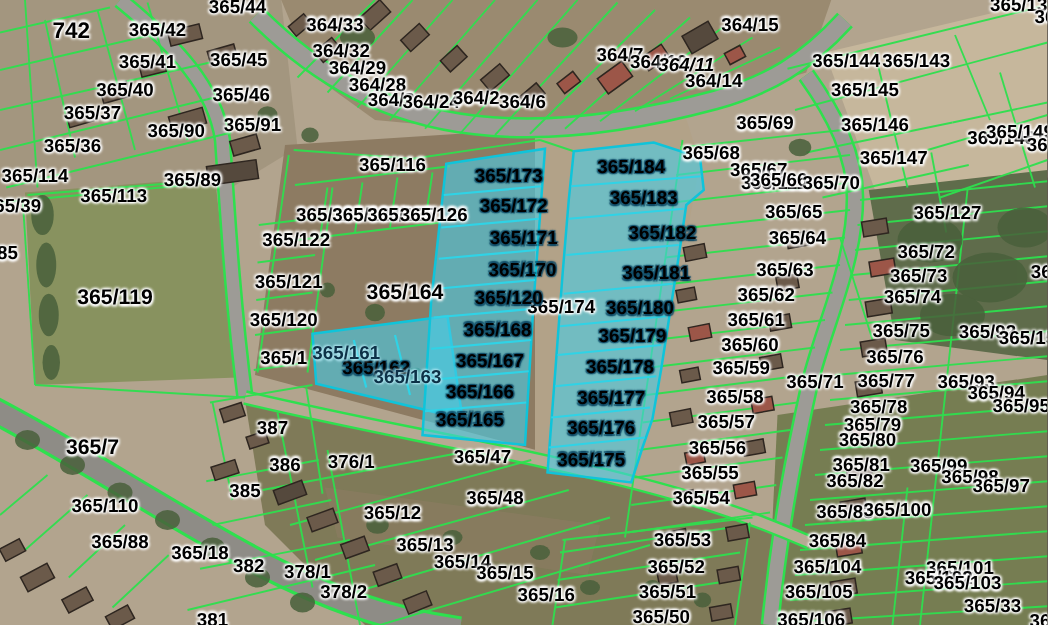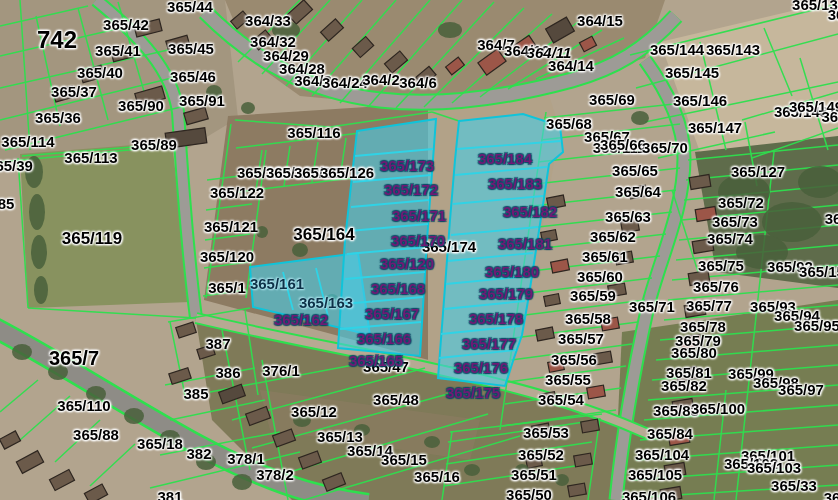--- a/index.html
+++ b/index.html
@@ -4,23 +4,23 @@
 <style>
   html,body{margin:0;padding:0;background:#222;}
   .viewport{position:relative;width:838px;height:500px;overflow:hidden;
     background:#b2a48e;font-family:"Liberation Sans",sans-serif;}
   .viewport svg{position:absolute;left:0;top:0;}
   .labels{position:absolute;left:0;top:0;width:838px;height:500px;}
   .lbl{position:absolute;transform:translate(-50%,-50%);font-weight:bold;
     font-size:15px;line-height:1;white-space:nowrap;}
   .lbl.b{color:#000;
     text-shadow:-1px -1px 2px #fff,1px -1px 2px #fff,-1px 1px 2px #fff,1px 1px 2px #fff,0 0 3px #fff;}
-  .lbl.c{color:#701a75;
+  .lbl.c{color:#000000;
     text-shadow:-1px -1px 1px rgba(10,70,100,.85),1px -1px 1px rgba(10,70,100,.85),
-      -1px 1px 1px rgba(10,70,100,.85),1px 1px 1px rgba(10,70,100,.85);margin-top:24px;}
+      -1px 1px 1px rgba(10,70,100,.85),1px 1px 1px rgba(10,70,100,.85);}
   .lbl.d{color:#0d3147;
     text-shadow:0 0 2px rgba(175,232,246,.95),1px 1px 2px rgba(190,240,250,.85),-1px -1px 2px rgba(190,240,250,.85);}
 </style>
 </head>
 <body>
 
 <div class="viewport">
   <svg width="838" height="500" viewBox="0 0 838 500">
 
     <g>
@@ -284,21 +284,21 @@
         <line x1="448" y1="261" x2="533" y2="253"></line>
           <line x1="446" y1="284" x2="529" y2="276"></line>
         <line x1="444" y1="309" x2="525" y2="301"></line>
           <line x1="441" y1="334" x2="520" y2="326"></line>
         <line x1="439" y1="358" x2="516" y2="350"></line>
       </g>
     </g>
   </svg>
 
   <div class="labels">
-      <div class="lbl b" style="left: 57px; top: 40px; font-size: 24px;">742</div>
+      <div class="lbl b" style="left: 57px; top: 24px; font-size: 18px;">742</div>
       <div class="lbl b" style="left: 126px; top: 24px; text-align: center;">365/42</div>
       <div class="lbl b" style="left: 190px; top: 6px;">365/44</div>
       <div class="lbl b" style="left: 268px; top: 20px;">364/33</div>
       <div class="lbl b" style="left: 118px; top: 50px;">365/41</div>
       <div class="lbl b" style="left: 191px; top: 48px;">365/45</div>
       <div class="lbl b" style="left: 273px; top: 41px;">364/32</div>
       <div class="lbl b" style="left: 286px; top: 55px;">364/29</div>
       <div class="lbl b" style="left: 302px; top: 68px;">364/28</div>
       <div class="lbl b" style="left: 313px; top: 80px;">364/3</div>
       <div class="lbl b" style="left: 345px; top: 82px;">364/24</div>
@@ -398,21 +398,21 @@
       <div class="lbl b" style="left: 324px; top: 234px; font-size: 17px;">365/164</div>
       <div class="lbl b" style="left: 449px; top: 246px;">365/174</div>
       <div class="lbl b" style="left: 386px; top: 366px;">365/47</div>
       <div class="lbl b" style="left: 396px; top: 399px;">365/48</div>
       <div class="lbl b" style="left: 314px; top: 411px;">365/12</div>
       <div class="lbl b" style="left: 340px; top: 436px;">365/13</div>
       <div class="lbl b" style="left: 370px; top: 450px;">365/14</div>
       <div class="lbl b" style="left: 404px; top: 459px;">365/15</div>
       <div class="lbl b" style="left: 437px; top: 476px;">365/16</div>
       <div class="lbl b" style="left: 281px; top: 370px;">376/1</div>
-      <div class="lbl b" style="left: 74px; top: 358px; font-size: 20px;">365/7</div>
+      <div class="lbl b" style="left: 74px; top: 358px; font-size: 17px;">365/7</div>
       <div class="lbl b" style="left: 84px; top: 405px;">365/110</div>
       <div class="lbl b" style="left: 96px; top: 434px;">365/88</div>
       <div class="lbl b" style="left: 160px; top: 443px;">365/18</div>
       <div class="lbl b" style="left: 218px; top: 343px;">387</div>
       <div class="lbl b" style="left: 228px; top: 372px;">386</div>
       <div class="lbl b" style="left: 196px; top: 393px;">385</div>
       <div class="lbl b" style="left: 199px; top: 453px;">382</div>
       <div class="lbl b" style="left: 246px; top: 458px;">378/1</div>
       <div class="lbl b" style="left: 275px; top: 474px;">378/2</div>
       <div class="lbl b" style="left: 170px; top: 496px;">381</div>

